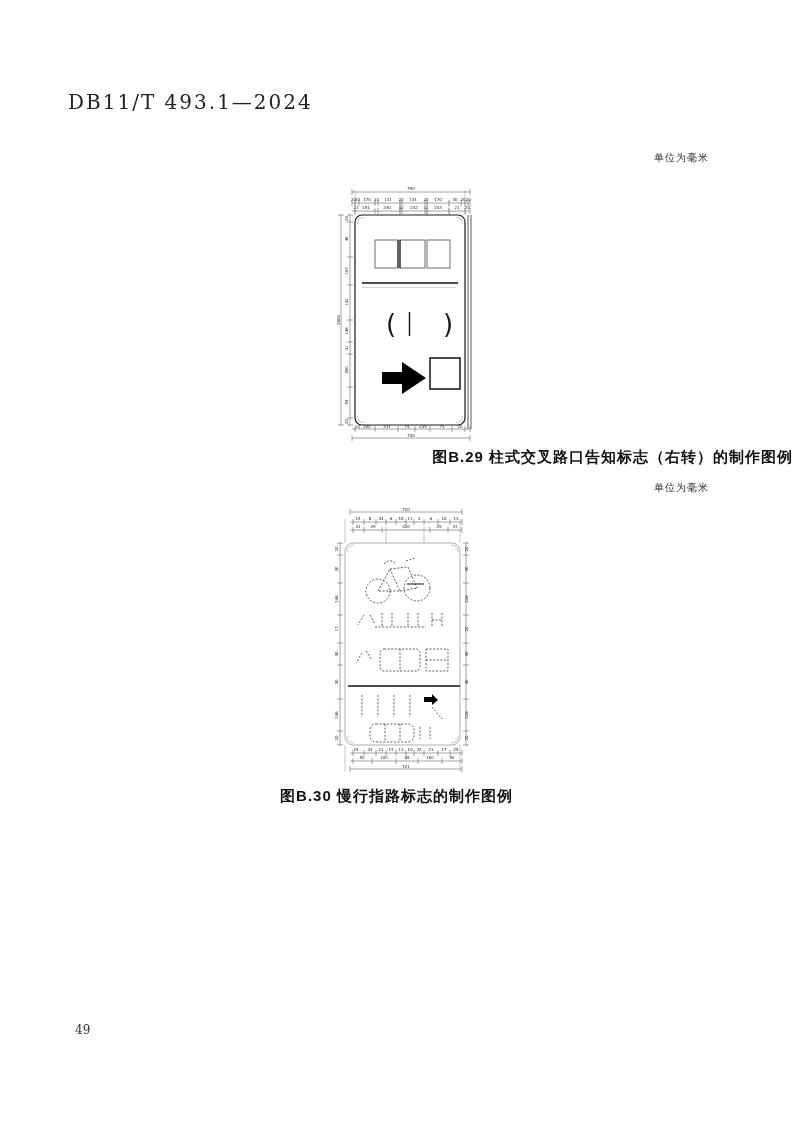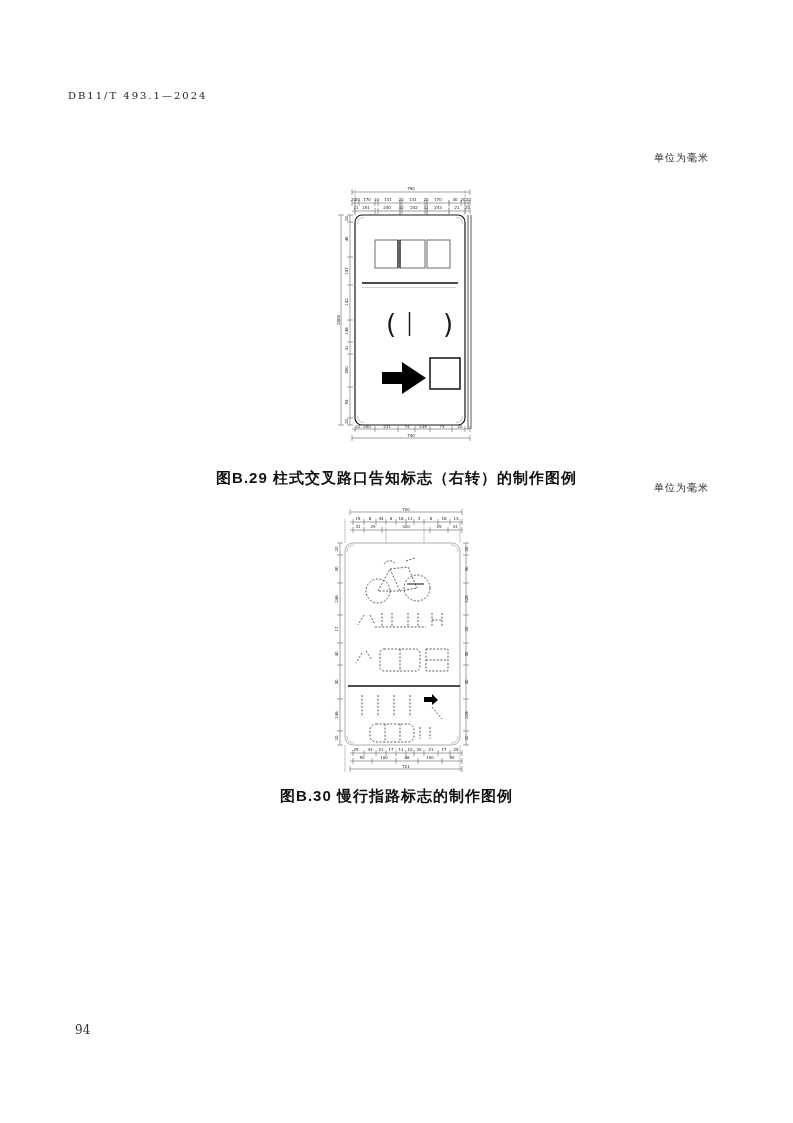--- a/index.html
+++ b/index.html
@@ -1,25 +1,25 @@
 <!DOCTYPE html>
 <html><head>
 <meta charset="utf-8">
 <style>
   html,body{margin:0;padding:0;background:#888;}
   .page{position:relative;width:793px;height:1123px;background:#fff;margin:0 auto;
         font-family:"Liberation Sans",sans-serif;color:#1a1a1a;overflow:hidden;}
   .header{position:absolute;left:68px;top:90px;font-family:"DejaVu Serif",serif;
-          font-size:10px;letter-spacing:2px;color:#222;}
+          font-size:20px;letter-spacing:2px;color:#222;}
   .unit-note{position:absolute;right:84px;font-size:10px;color:#222;letter-spacing:1px;}
   .unit-note.first{top:151px;}
   .unit-note.second{top:481px;}
   .caption{position:absolute;left:0;width:100%;text-align:center;font-weight:bold;
            font-size:15px;color:#111;letter-spacing:1px;}
-  .caption.c29{top:469px;}
+  .caption.c29{top:448px;text-align:right;}
   .caption.c30{top:787px;}
   .pagenum{position:absolute;left:75px;top:1023px;font-family:"DejaVu Serif",serif;
            font-size:12px;color:#333;}
   svg.fig{position:absolute;overflow:visible;}
   
   .dim{stroke:#444;stroke-width:.5;fill:none;}
   .ext{stroke:#888;stroke-width:.5;fill:none;}
   .sign{stroke:#1a1a1a;stroke-width:1.2;fill:#fff;}
   .sign2{stroke:#9a9a9a;stroke-width:.8;fill:#fff;}
   .blackline{stroke:#111;stroke-width:1.4;fill:none;}
@@ -244,14 +244,14 @@
         <text x="132" y="256.4" class="dl" text-anchor="middle">50</text>
       </g>
 
     <path class="dim" d="M30,266 H142 M30,269 V263 M142,269 V263"></path>
     <text class="dl" x="86" y="265" text-anchor="middle">721</text>
     <path class="ext" d="M25,242 V269 M140,242 V269"></path>
   </svg>
 
   <div class="caption c30">图B.30  慢行指路标志的制作图例</div>
 
-  <div class="pagenum">94</div>
+  <div class="pagenum">49</div>
 </div>
 
 </body></html>

